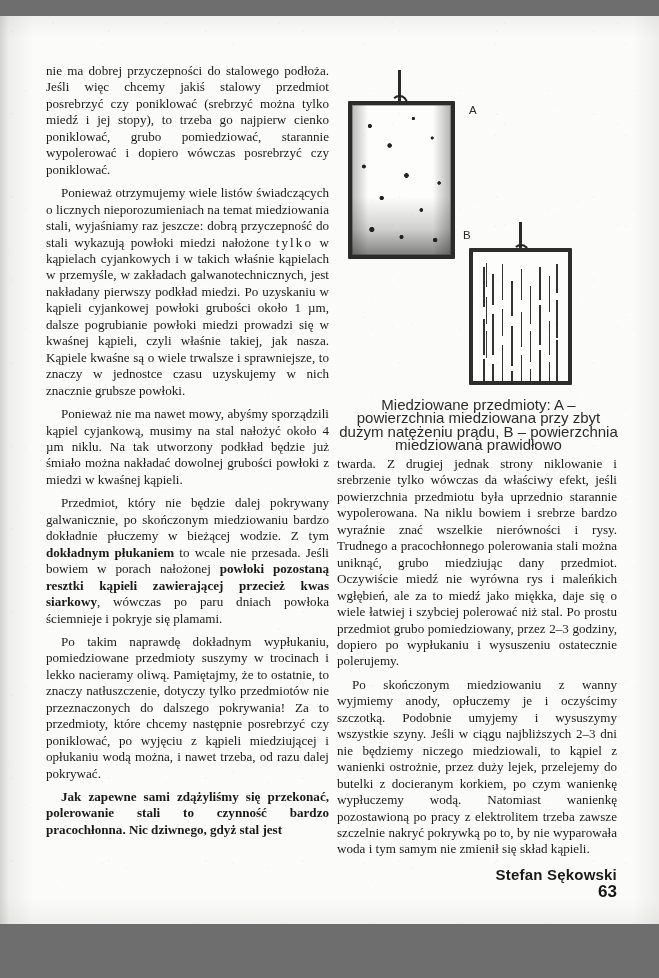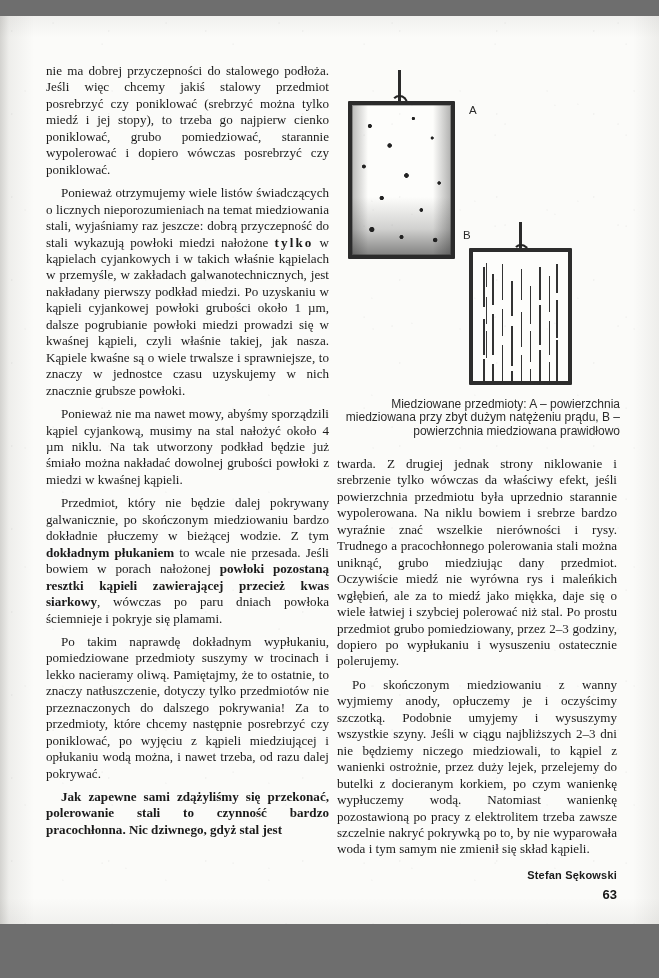--- a/index.html
+++ b/index.html
@@ -58,29 +58,29 @@
   #col-left  { left: 46px;  top: 47px;  }
   #col-right { left: 337px; top: 440px; width: 280px; }
 
   .para {
     margin: 0 0 7px 0;
     text-indent: 15px;
   }
   .para.no-indent { text-indent: 0; }
   .para:last-child { margin-bottom: 0; font-weight: bold; }
 
-  .spaced { letter-spacing: 2.1px; font-weight: bold; }
+  .spaced { letter-spacing: 2.1px; }
   .strong { font-weight: 700; }
 
   .signature {
     margin-top: 9px;
     text-align: right;
     font-family: "Liberation Sans", "DejaVu Sans", sans-serif;
     font-weight: 700;
-    font-size: 11px;
+    font-size: 15px;
     letter-spacing: .2px;
   }
 
   
   #figure-block {
     position: absolute;
     left: 337px;
     top: 52px;
     width: 283px;
     height: 372px;
@@ -215,34 +215,34 @@
     display: block;
   }
 
   
   #caption {
     position: absolute;
     left: 0;
     top: 330px;
     width: 283px;
     font-family: "Liberation Sans", "DejaVu Sans", sans-serif;
-    font-size: 12px;
+    font-size: 15px;
     line-height: 13.4px;
-    text-align: right;
+    text-align: center;
     color: #2c2c2c;
   }
 
   
   #page-number {
     position: absolute;
     right: 42px;
     bottom: 22px;
     font-family: "Liberation Sans", "DejaVu Sans", sans-serif;
     font-weight: 700;
-    font-size: 13px;
+    font-size: 17px;
     color: #151515;
   }
 
   
   #stray-mark {
     position: absolute;
     left: 333px;
     top: 916px;
     width: 1px;
     height: 11px;

